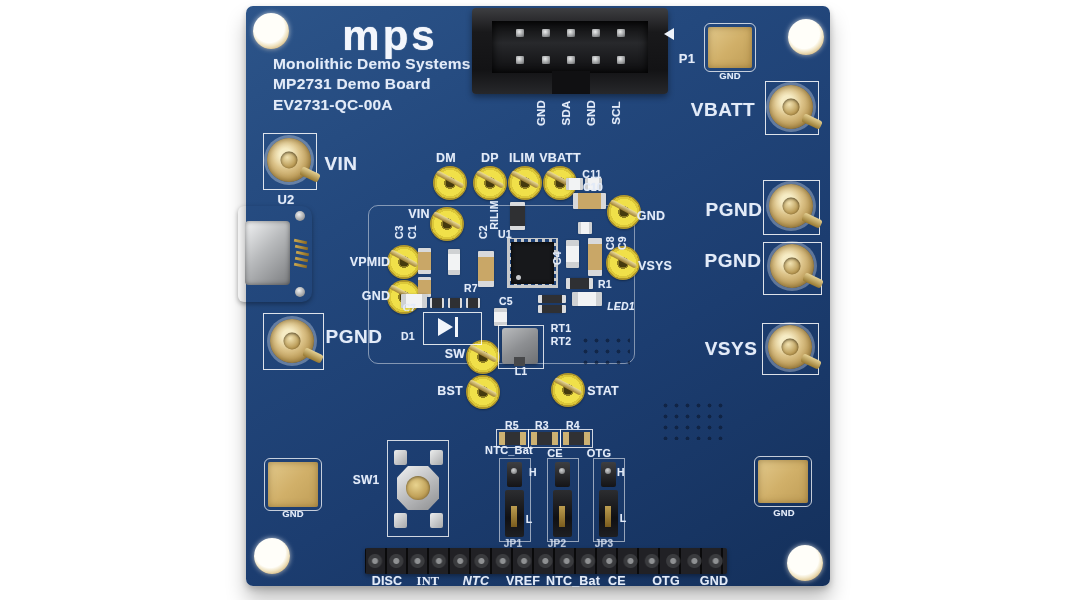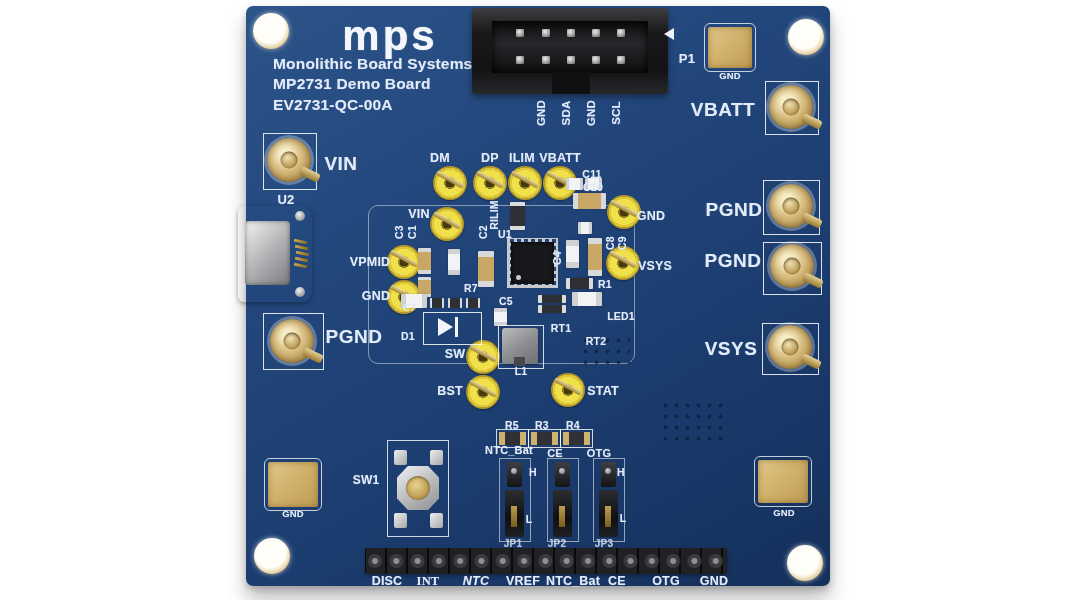--- a/index.html
+++ b/index.html
@@ -127,21 +127,21 @@
 
 <div class="stage">
   <div class="board">
 
     <div class="hole" style="left:25px;top:25px;"></div>
     <div class="hole" style="left:560px;top:31px;"></div>
     <div class="hole" style="left:26px;top:550px;"></div>
     <div class="hole" style="left:559px;top:557px;"></div>
 
     <div class="logo" style="left:144px;top:30px;">mps</div>
-    <div class="sl la" style="left:27px;top:49px;font-size:15.5px;">Monolithic Board Systems</div>
+    <div class="sl la" style="left:27px;top:49px;font-size:15.5px;">Monolithic Demo Systems</div>
     <div class="sl la" style="left:27px;top:69px;font-size:15.5px;">MP2731 Demo Board</div>
     <div class="sl la" style="left:27px;top:90px;font-size:15.5px;">EV2731-QC-00A</div>
 
     <div class="idc">
       <div class="idc-inner"></div>
       <div class="idc-notch"></div>
       <div class="idcpin" style="left:44px;top:21px;"></div>
       <div class="idcpin" style="left:70px;top:21px;"></div>
       <div class="idcpin" style="left:95px;top:21px;"></div>
       <div class="idcpin" style="left:120px;top:21px;"></div>
@@ -205,21 +205,21 @@
     <div class="tp" style="left:314px;top:177px;"></div>
     <div class="tp" style="left:201px;top:218px;"></div>
     <div class="tp" style="left:158px;top:256px;"></div>
     <div class="tp" style="left:158px;top:291px;"></div>
     <div class="tp" style="left:378px;top:206px;"></div>
     <div class="tp" style="left:377px;top:257px;"></div>
     <div class="tp" style="left:237px;top:351px;"></div>
     <div class="tp" style="left:237px;top:386px;"></div>
     <div class="tp" style="left:322px;top:384px;"></div>
 
-    <div class="sl tpl" style="left:194px;top:152px;">DM</div>
+    <div class="sl tpl" style="left:200px;top:152px;">DM</div>
     <div class="sl tpl" style="left:244px;top:152px;">DP</div>
     <div class="sl tpl" style="left:276px;top:152px;">ILIM</div>
     <div class="sl tpl" style="left:314px;top:152px;">VBATT</div>
     <div class="sl tpl" style="left:173px;top:208px;">VIN</div>
     <div class="sl tpl" style="left:124px;top:256px;">VPMID</div>
     <div class="sl tpl" style="left:130px;top:290px;">GND</div>
     <div class="sl tpl" style="left:405px;top:210px;">GND</div>
     <div class="sl tpl" style="left:409px;top:260px;">VSYS</div>
     <div class="sl tpl" style="left:209px;top:348px;">SW</div>
     <div class="sl tpl" style="left:204px;top:385px;">BST</div>
@@ -268,25 +268,25 @@
     <div class="sl" style="left:259px;top:228px;">U1</div>
     <div class="sl v" style="left:248px;top:209px;">RILIM</div>
     <div class="sl v" style="left:311px;top:252px;">C4</div>
     <div class="sl" style="left:346px;top:168px;">C11</div>
     <div class="sl" style="left:347px;top:181px;">C10</div>
     <div class="sl v" style="left:364px;top:237px;">C8</div>
     <div class="sl v" style="left:376px;top:237px;">C9</div>
     <div class="sl" style="left:225px;top:282px;">R7</div>
     <div class="sl" style="left:260px;top:295px;">C5</div>
     <div class="sl" style="left:359px;top:278px;">R1</div>
-    <div class="sl" style="left:375px;top:310px;">LED1</div>
+    <div class="sl" style="left:375px;top:300px;font-style:italic;">LED1</div>
     <div class="sl" style="left:163px;top:301px;font-family:Liberation Serif, serif;">C7</div>
     <div class="sl" style="left:162px;top:330px;">D1</div>
     <div class="sl" style="left:315px;top:322px;">RT1</div>
-    <div class="sl" style="left:315px;top:335px;margin-left:35px;">RT2</div>
+    <div class="sl" style="left:315px;top:335px;">RT2</div>
     <div class="sl" style="left:275px;top:365px;">L1</div>
 
     <div class="sl" style="left:120px;top:474px;font-size:12px;">SW1</div>
     <div class="sw1box" style="left:141px;top:434px;width:60px;height:95px;">
       <div class="swleg" style="left:6px;top:9px;"></div>
       <div class="swleg" style="left:42px;top:9px;"></div>
       <div class="swleg" style="left:6px;top:72px;"></div>
       <div class="swleg" style="left:42px;top:72px;"></div>
       <div class="swbody" style="left:9px;top:25px;width:42px;height:44px;"></div>
       <div class="swbtn" style="left:18px;top:35px;width:24px;height:24px;"></div>

